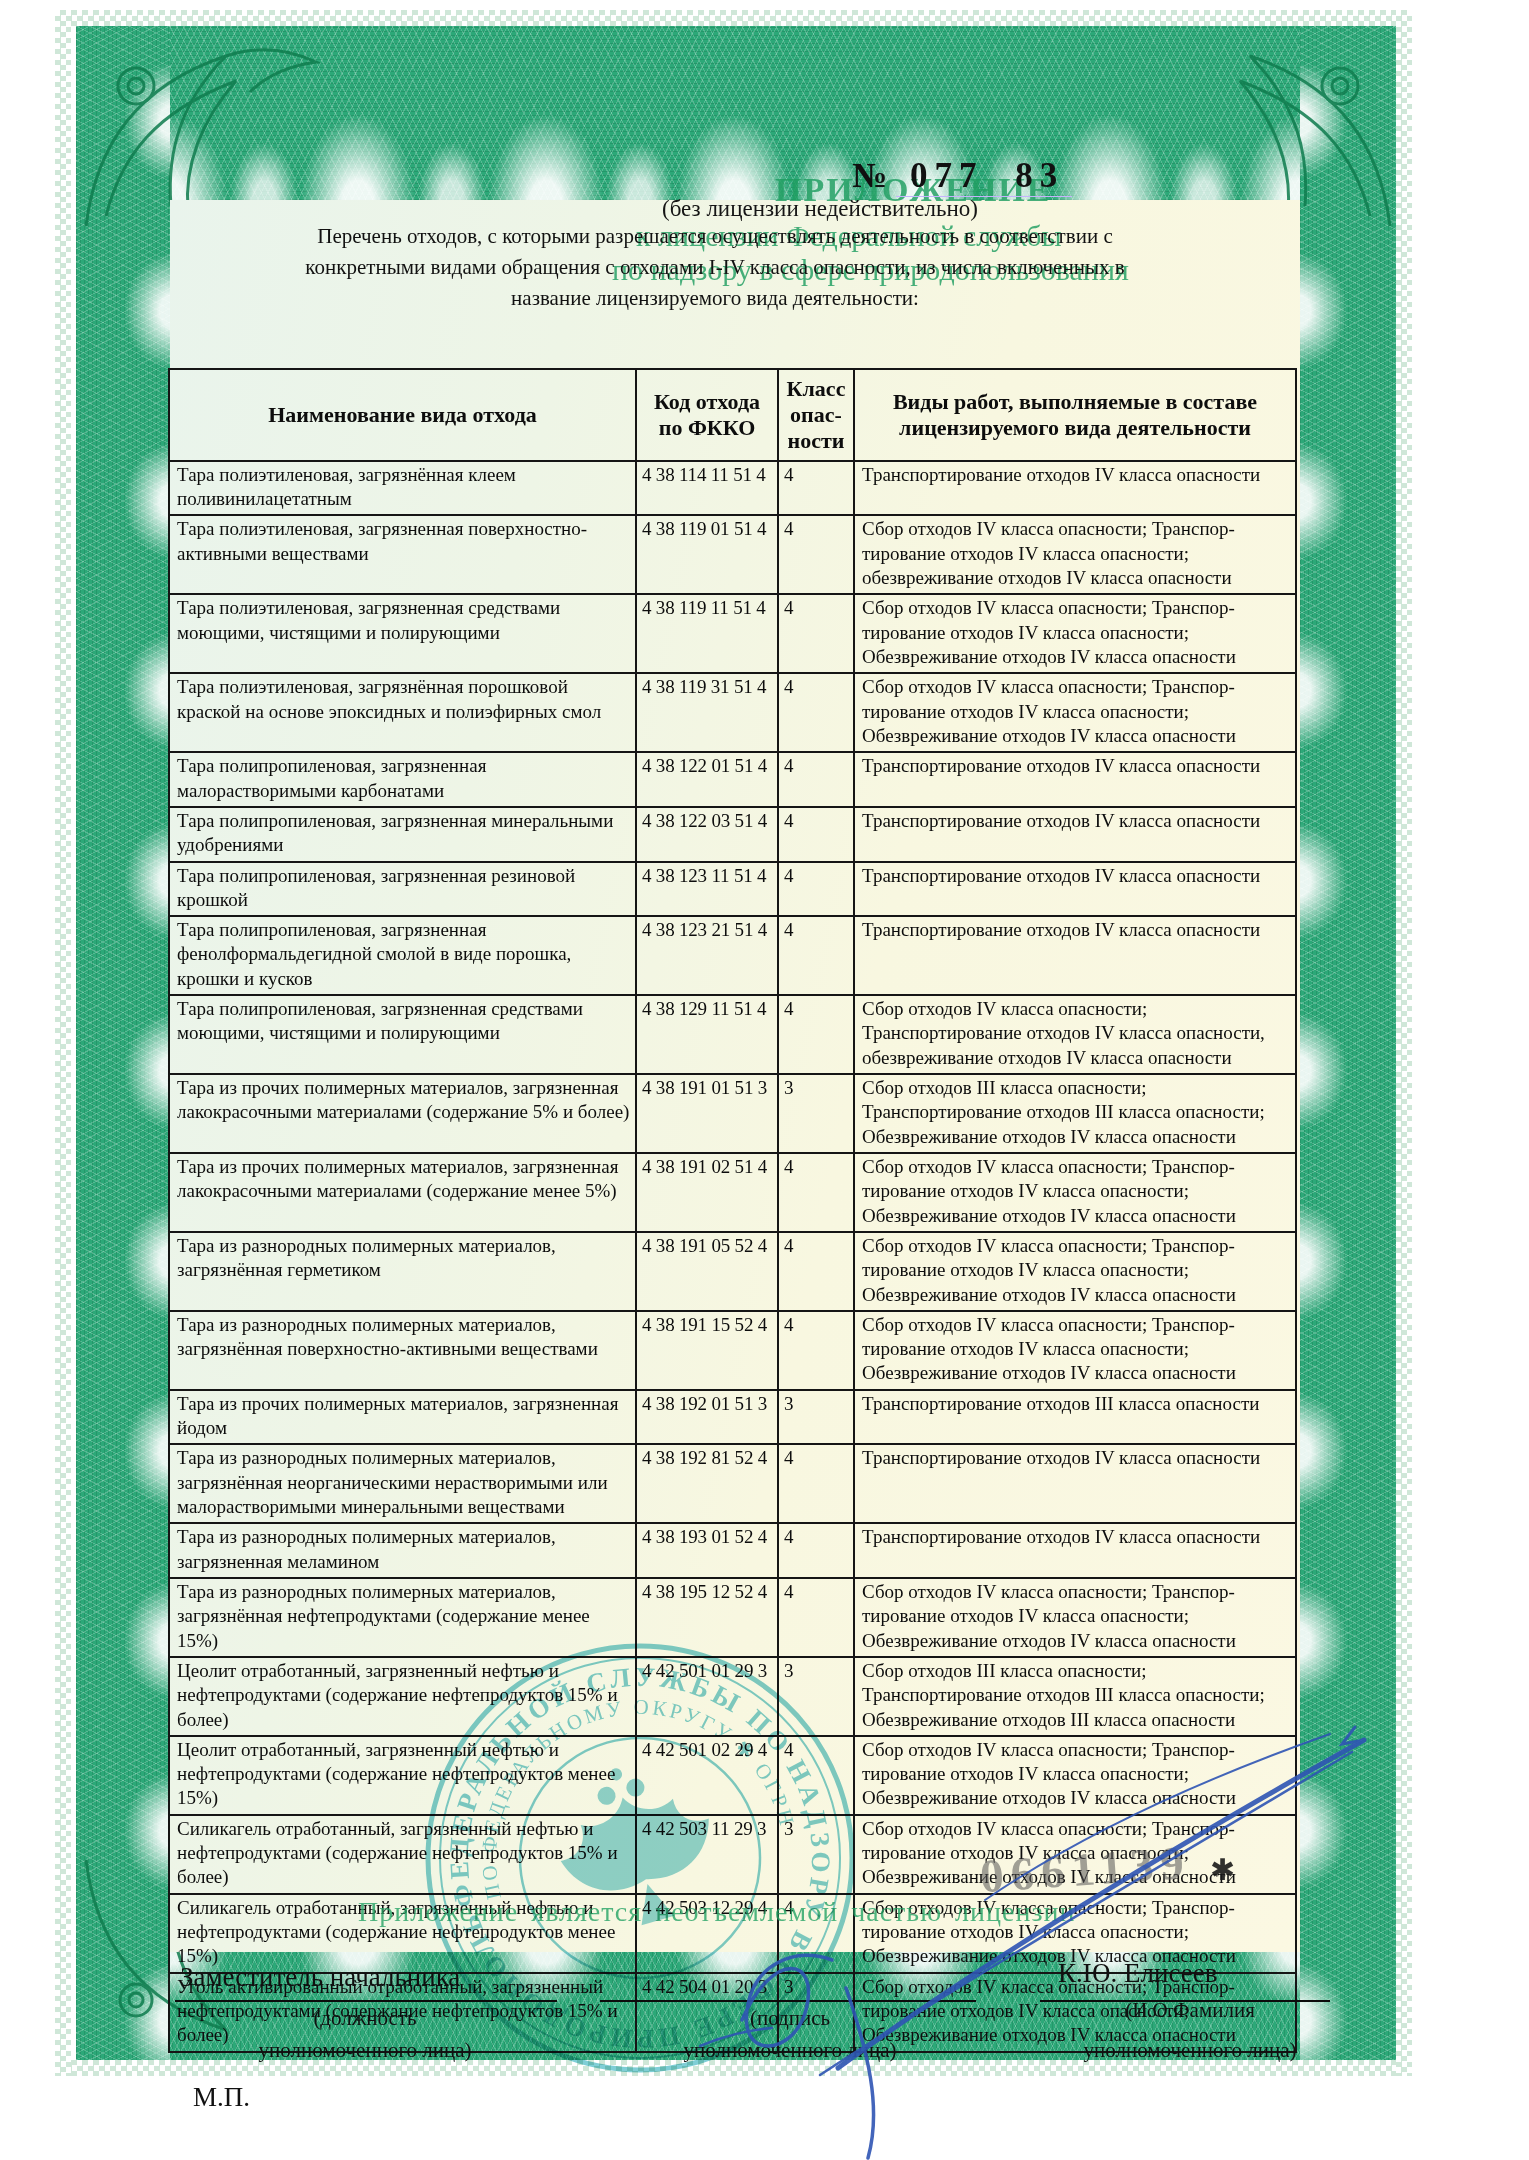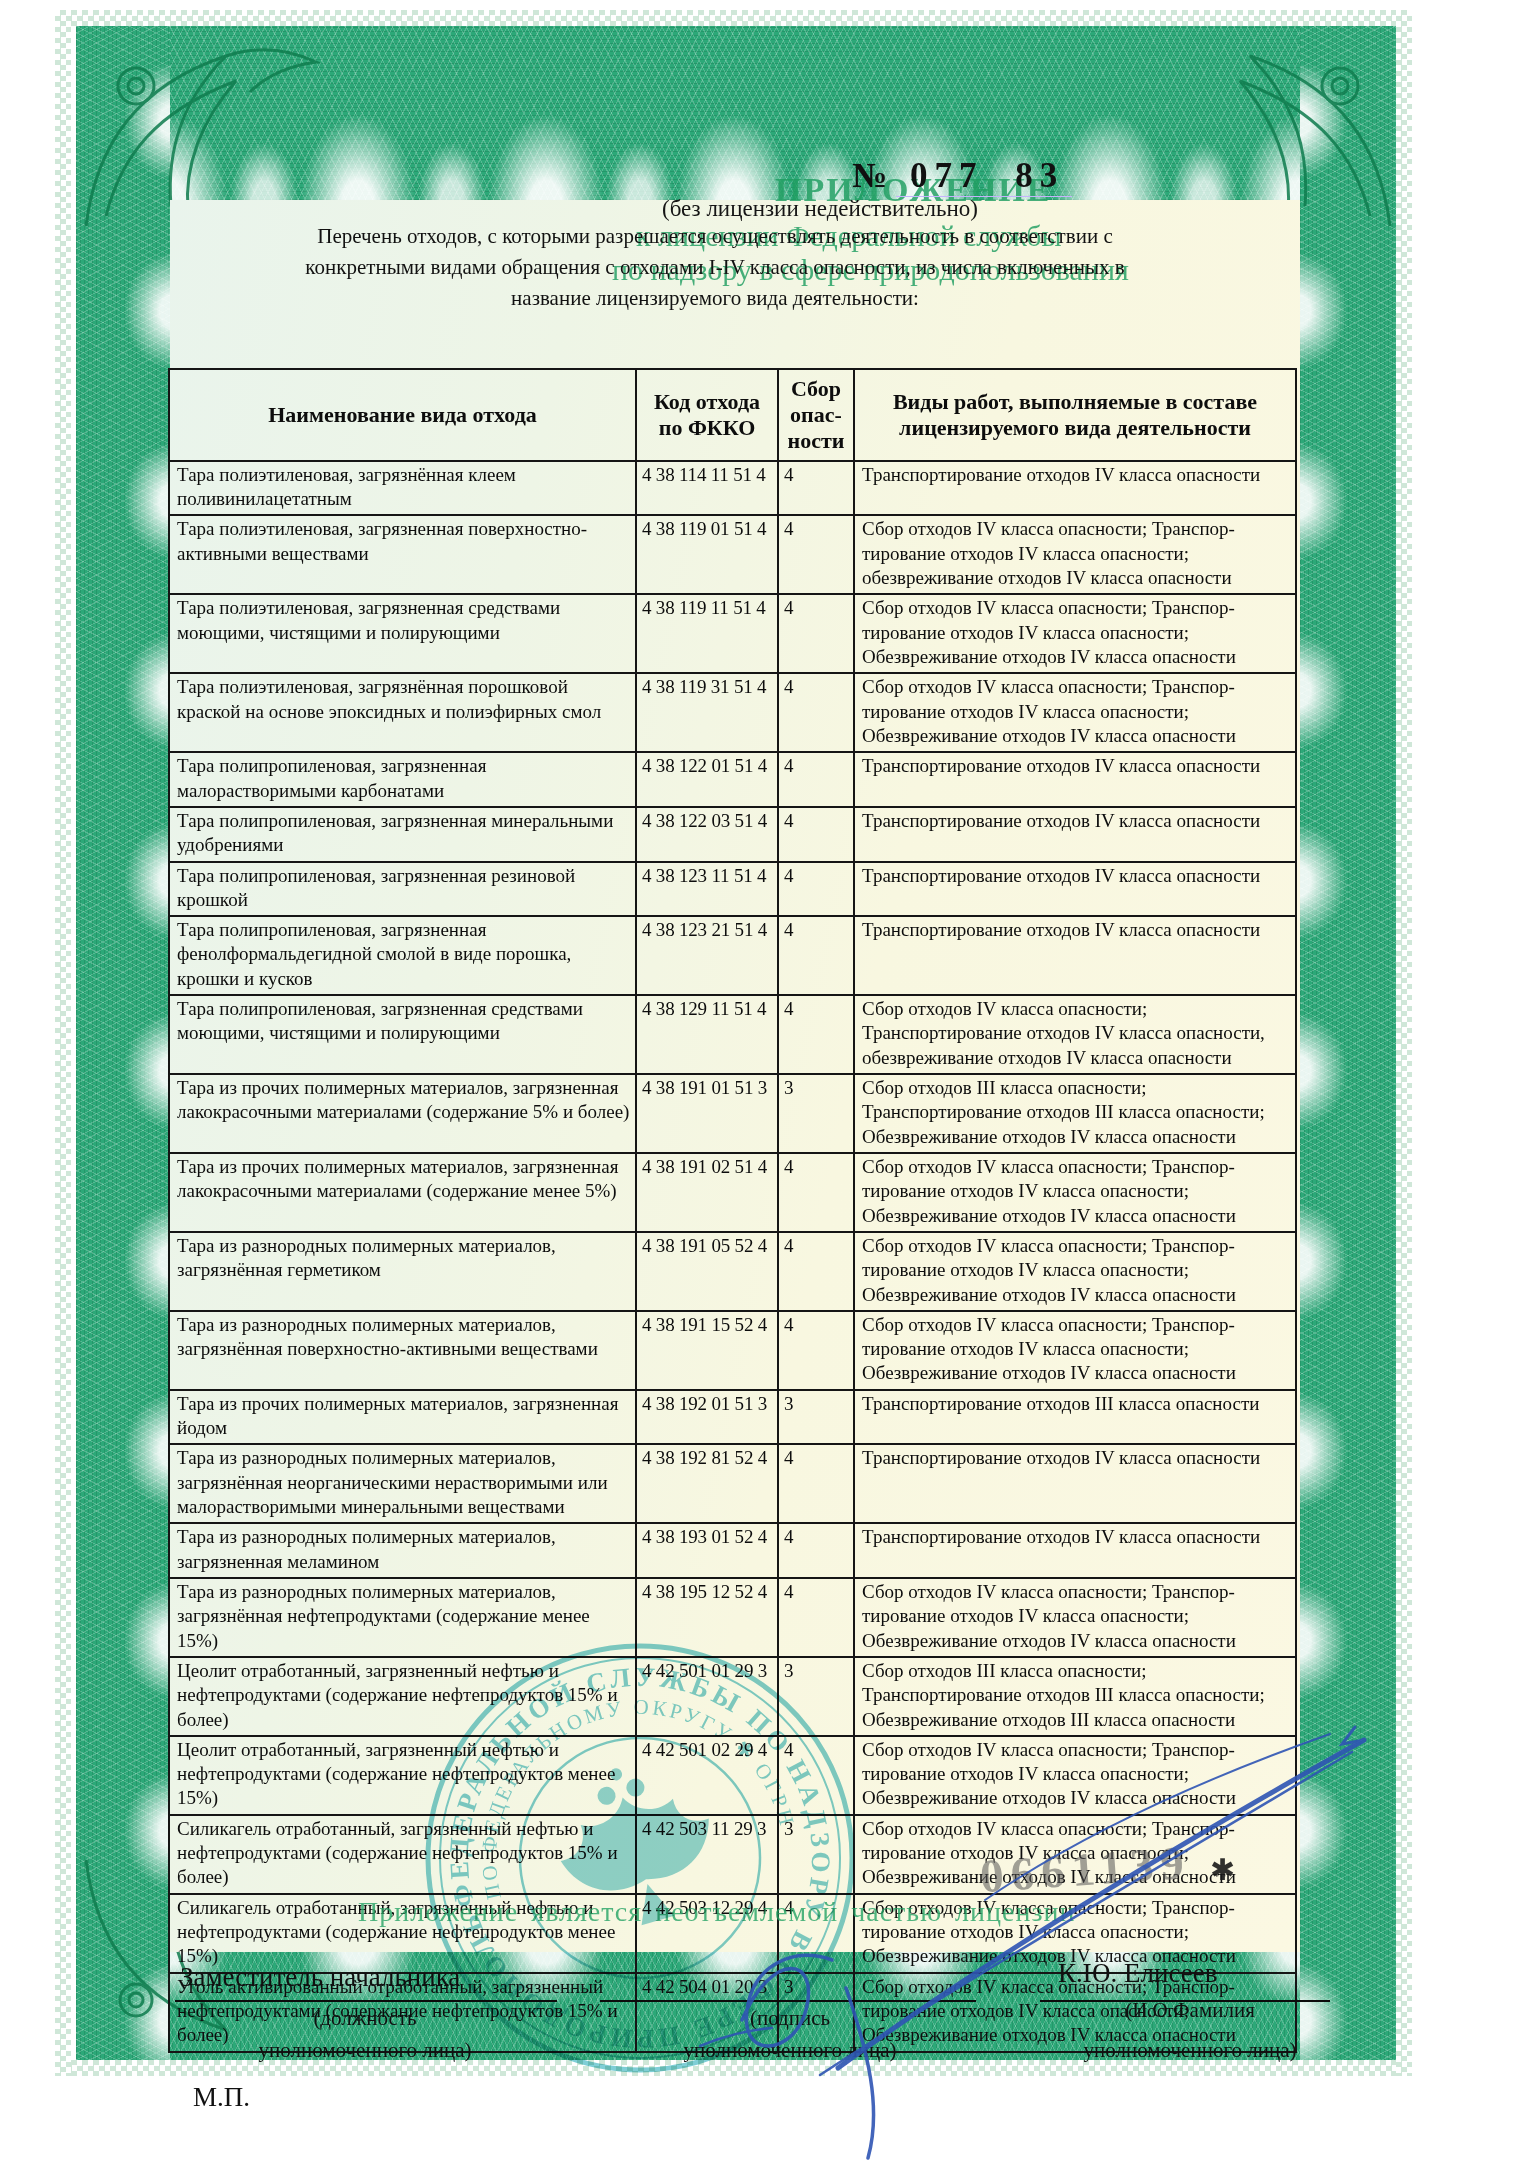--- a/index.html
+++ b/index.html
@@ -138,21 +138,21 @@
       <colgroup>
           <col style="width:467px">
           <col style="width:142px">
           <col style="width:76px">
           <col style="width:442px">
         </colgroup>
       <thead>
         <tr>
           <th>Наименование вида отхода</th>
           <th>Код отхода по ФККО</th>
-          <th>Сбор опас- ности</th>
+          <th>Класс опас- ности</th>
           <th>Виды работ, выполняемые в составе лицензируемого вида деятельности</th>
         </tr>
       </thead>
       <tbody>
 
           <tr>
             <td class="name-cell">Тара полиэтиленовая, загрязнённая клеем поливинилацетатным</td>
             <td class="code-cell">4 38 114 11 51 4</td>
             <td class="class-cell">4</td>
             <td class="works-cell">Транспортирование отходов IV класса опасности</td>

